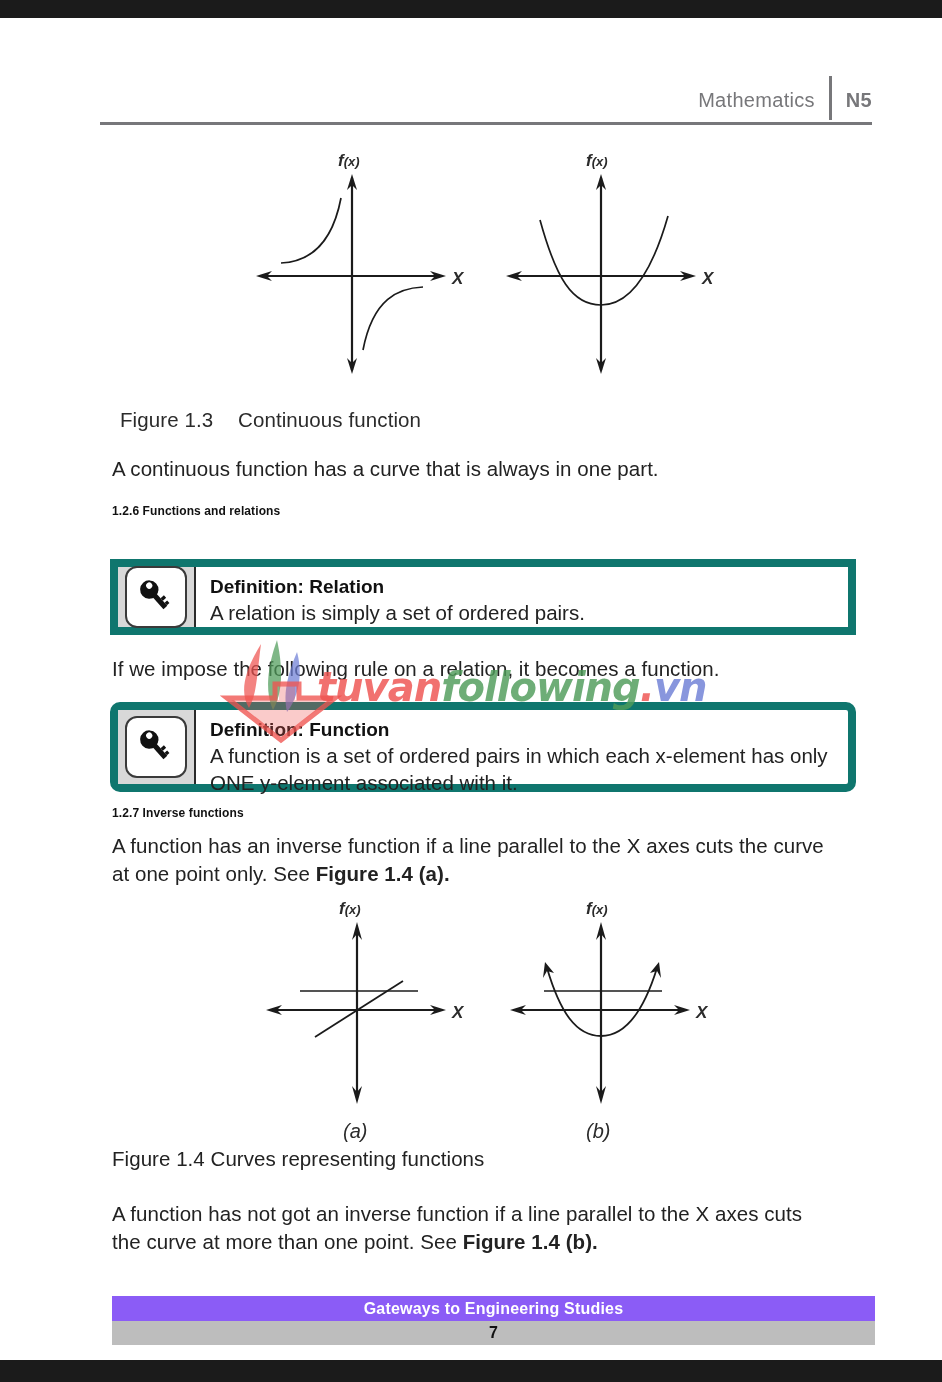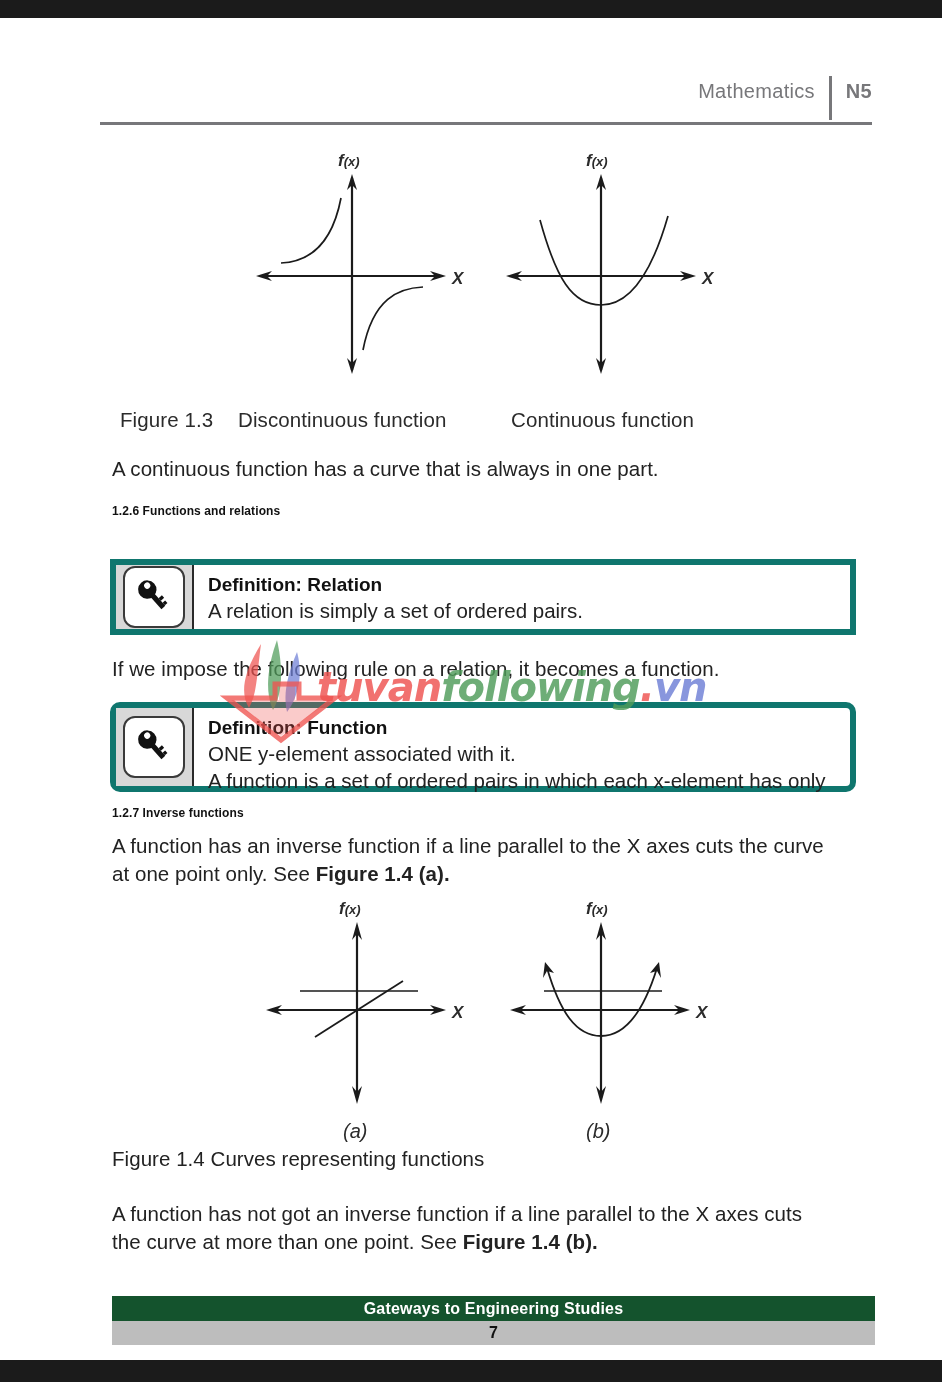--- a/index.html
+++ b/index.html
@@ -36,21 +36,21 @@
   
   .header {
     position: absolute;
     left: 100px; top: 62px;
     width: 772px; height: 46px;
   }
   .header-text {
     position: absolute;
     right: 0; top: 0;
     display: flex;
-    align-items: flex-start;
+    align-items: center;
     font-size: 20px;
     color: #77777a;
     letter-spacing: 0.3px;
   }
   .header-subject { padding-right: 14px; }
   .header-divider {
     width: 3px;
     height: 44px;
     background: #77777a;
     align-self: flex-start;
@@ -92,21 +92,21 @@
     font-size: 12px;
     font-weight: bold;
     color: #111111;
     letter-spacing: 0.1px;
   }
   b, .bold { font-weight: bold; }
 
   
   .defbox {
     position: absolute;
-    border: 6px solid #0f766e;
+    border: 8px solid #0f766e;
     background: #ffffff;
     display: flex;
     align-items: stretch;
   }
   .defbox-iconcell {
     width: 78px;
     flex: 0 0 78px;
     border-right: 2px solid #2a2a2a;
     background: #d8d8d8;
     display: flex;
@@ -157,21 +157,21 @@
     letter-spacing: -1px;
     white-space: nowrap;
     opacity: 0.82;
   }
 
   
   .footer-title-bar {
     position: absolute;
     left: 112px; top: 1278px;
     width: 763px; height: 25px;
-    background: #14532d;
+    background: #8b5cf6;
     color: #ffffff;
     font-size: 16px;
     font-weight: bold;
     display: flex;
     align-items: center;
     justify-content: center;
     letter-spacing: 0.2px;
   }
   .footer-page-bar {
     position: absolute;
@@ -239,21 +239,20 @@
         <path d="M696,138 L680,133 L685,138 L680,143 Z" fill="#1b1b1b"></path>
         <text x="702" y="146" font-family="'Liberation Sans',sans-serif" font-size="17" font-style="italic" font-weight="600" fill="#2b2b2b">X</text>
 
         <path d="M540,82 C556,140 572,167 601,167 C630,167 652,134 668,78" fill="none" stroke="#1b1b1b" stroke-width="1.7"></path>
       </g>
     </svg>
   </div>
 
   <div class="caption-row" style="left:120px; top:390px;">
     <span style="width:118px;">Figure 1.3</span>
-    <span style="width:273px;">Discontinuous function</span>
     <span>Continuous function</span>
   </div>
 
   <div class="body-text" style="left:112px; top:437px; width:760px;">A continuous function has a curve that is always in one part.</div>
 
   <div class="heading" style="left:112px; top:486px;">1.2.6 Functions and relations</div>
 
   <div class="defbox" style="left:110px; top:541px; width:746px; height:76px;">
     <div class="defbox-iconcell">
       <div class="defbox-iconplate">
@@ -285,22 +284,22 @@
             <circle cx="24.6" cy="9" r="3.1" fill="#ffffff"></circle>
             <rect x="19.4" y="18" width="5.2" height="18" fill="#111111"></rect>
             <rect x="24.6" y="26" width="4.4" height="3.4" fill="#111111"></rect>
             <rect x="24.6" y="32" width="3.4" height="3.4" fill="#111111"></rect>
           </g>
         </svg>
       </div>
     </div>
     <div class="defbox-body">
       <div class="defbox-title">Definition: Function</div>
+      <div class="defbox-desc">A function is a set of ordered pairs in which each x-element has only</div>
       <div class="defbox-desc">ONE y-element associated with it.</div>
-      <div class="defbox-desc">A function is a set of ordered pairs in which each x-element has only</div>
     </div>
   </div>
 
   <div class="watermark">
     <svg width="160" height="110" viewBox="0 0 160 110" style="position:absolute;left:0;top:0;">
       <g opacity="0.72">
         <path d="M56,8 C40,34 34,56 44,72 C52,58 52,38 56,8 Z" fill="#ef5350"></path>
         <path d="M72,4 C62,32 60,56 68,74 C78,56 78,32 72,4 Z" fill="#4f9c5a"></path>
         <path d="M92,16 C82,40 78,58 82,76 C94,60 98,38 92,16 Z" fill="#6f7fd6"></path>
       </g>

